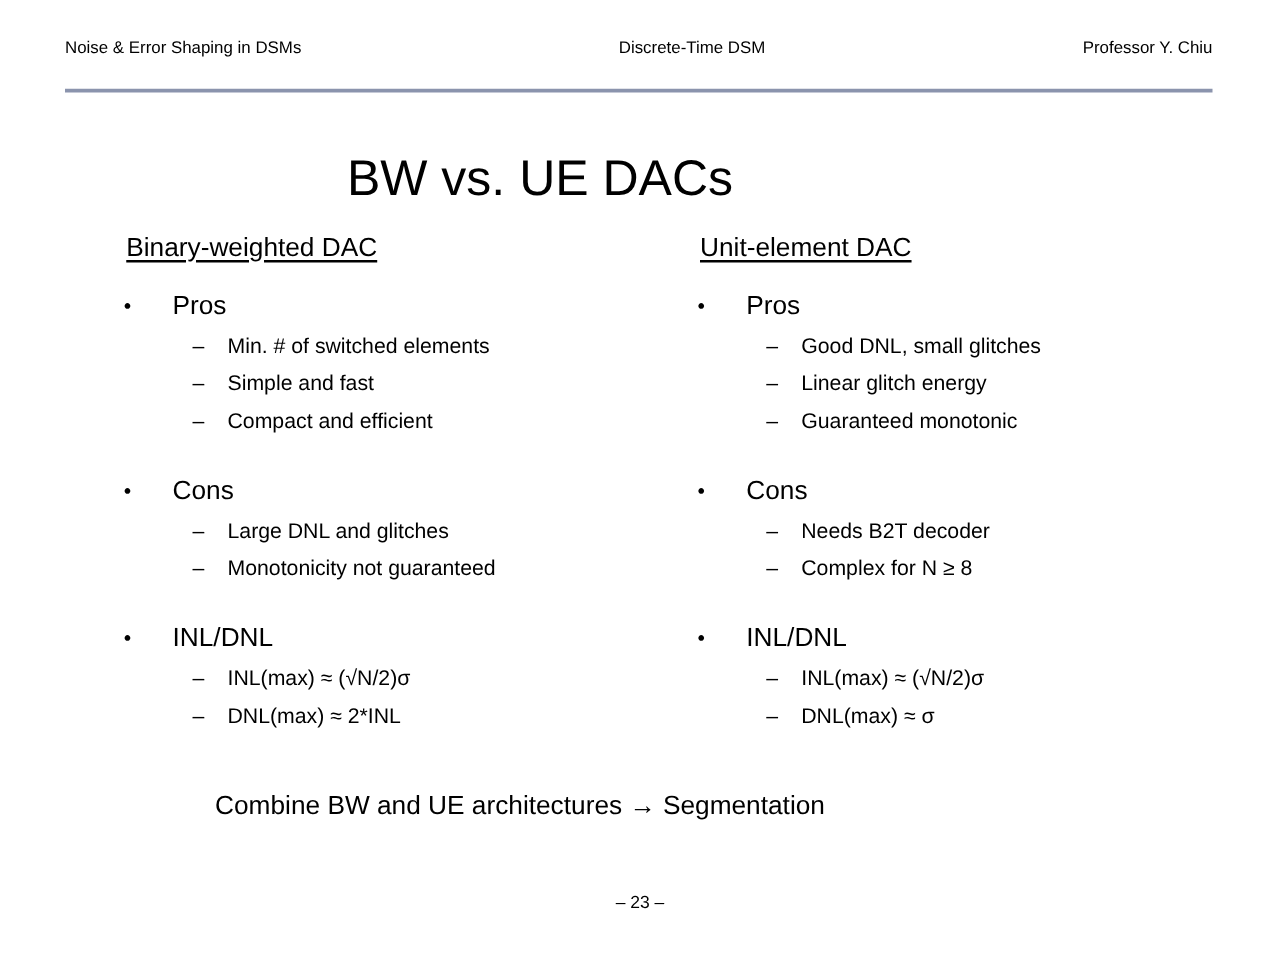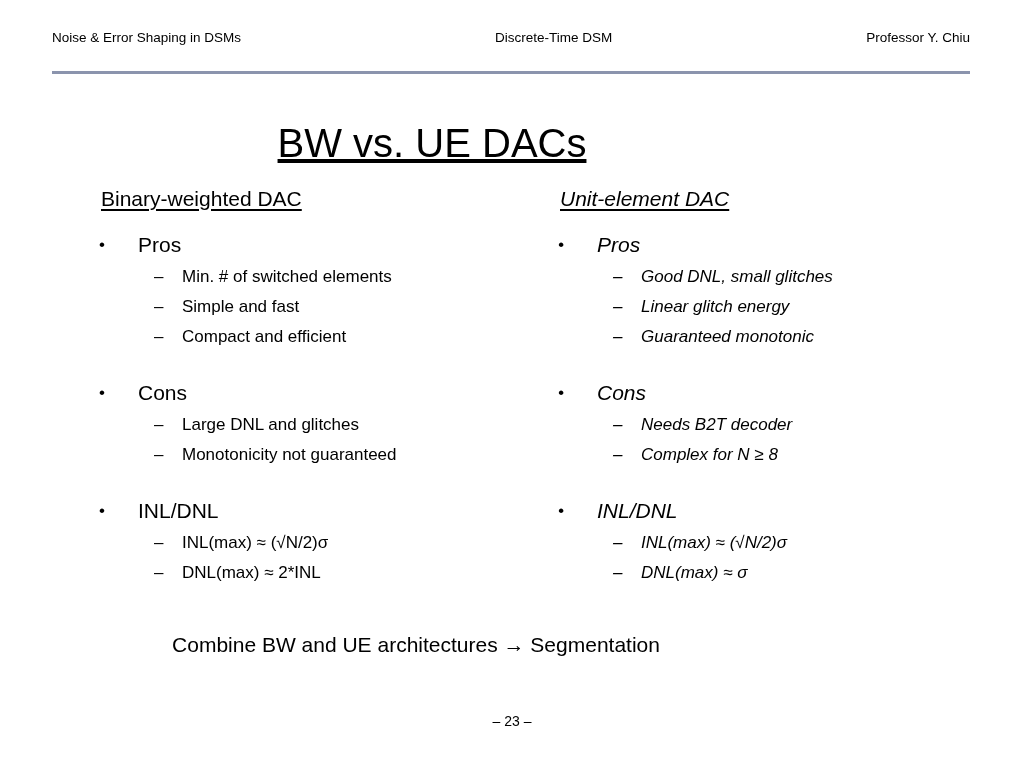--- a/index.html
+++ b/index.html
@@ -49,37 +49,36 @@
   .slide-title {
     position: absolute;
     left: 0;
     top: 92px;
     width: 864px;
     text-align: center;
     font-size: 40px;
     line-height: 48px;
     font-weight: normal;
     white-space: nowrap;
-    text-decoration: underline;
   }
 
   
   .columns {
     position: absolute;
     left: 0;
     top: 186px;
     width: 1024px;
   }
   .column {
     position: absolute;
     top: 0;
     width: 420px;
   }
   .column-left  { left: 97px; }
-  .column-right { left: 556px; font-style: italic; }
+  .column-right { left: 556px; }
 
   .col-heading {
     font-size: 21px;
     line-height: 26px;
     text-decoration: underline;
     text-underline-offset: 3px;
     white-space: nowrap;
     margin: 0 0 18px 4px;
   }
 

